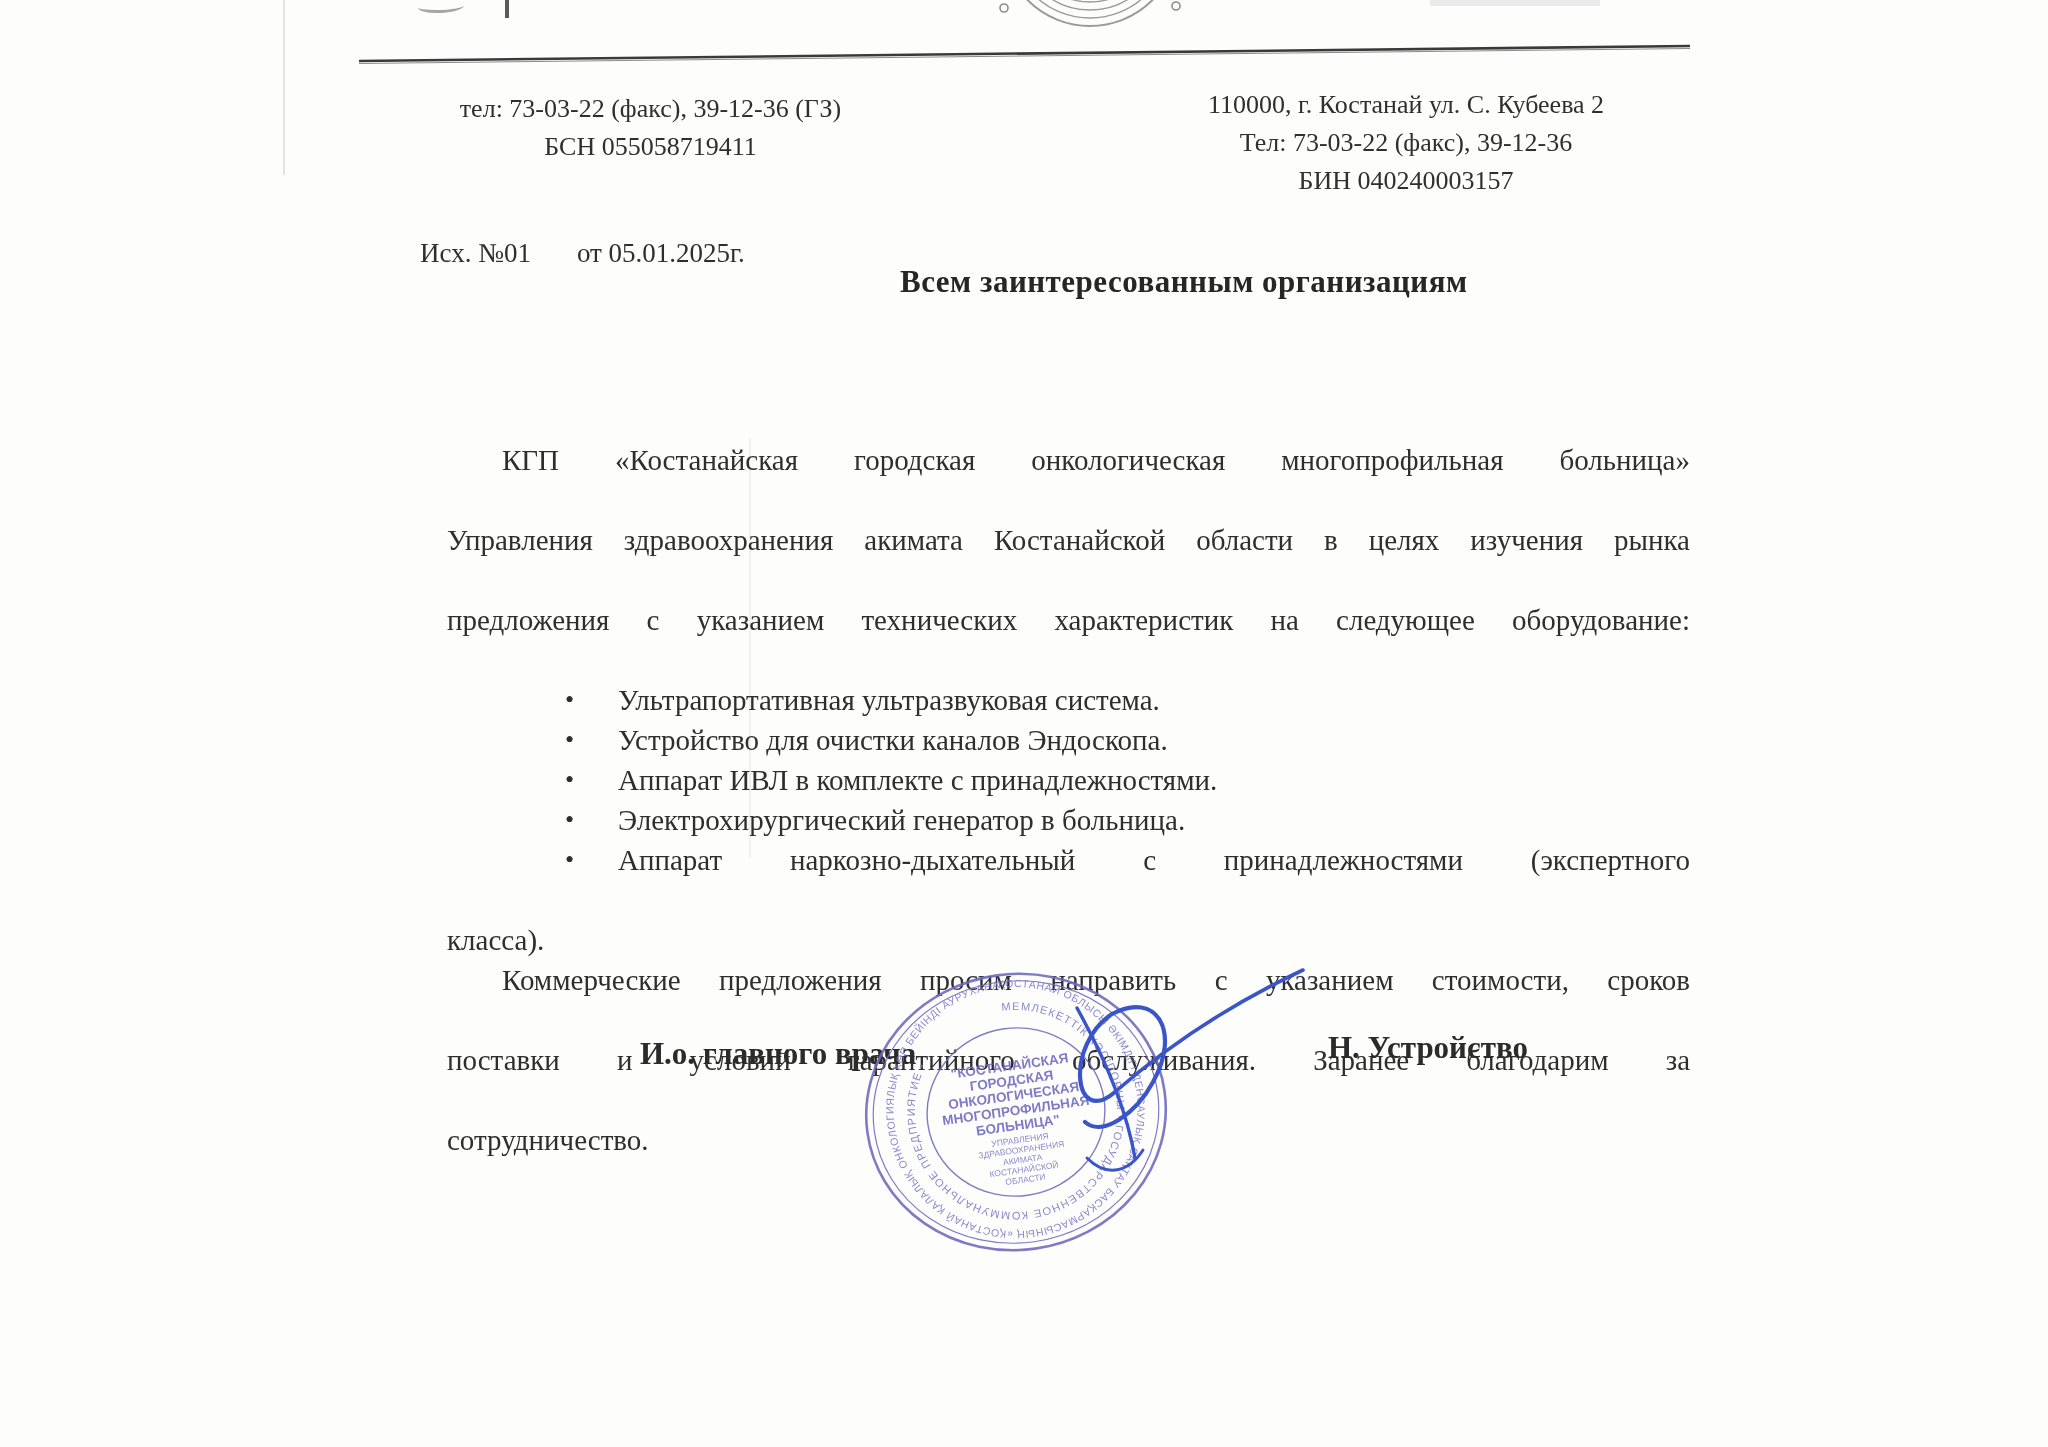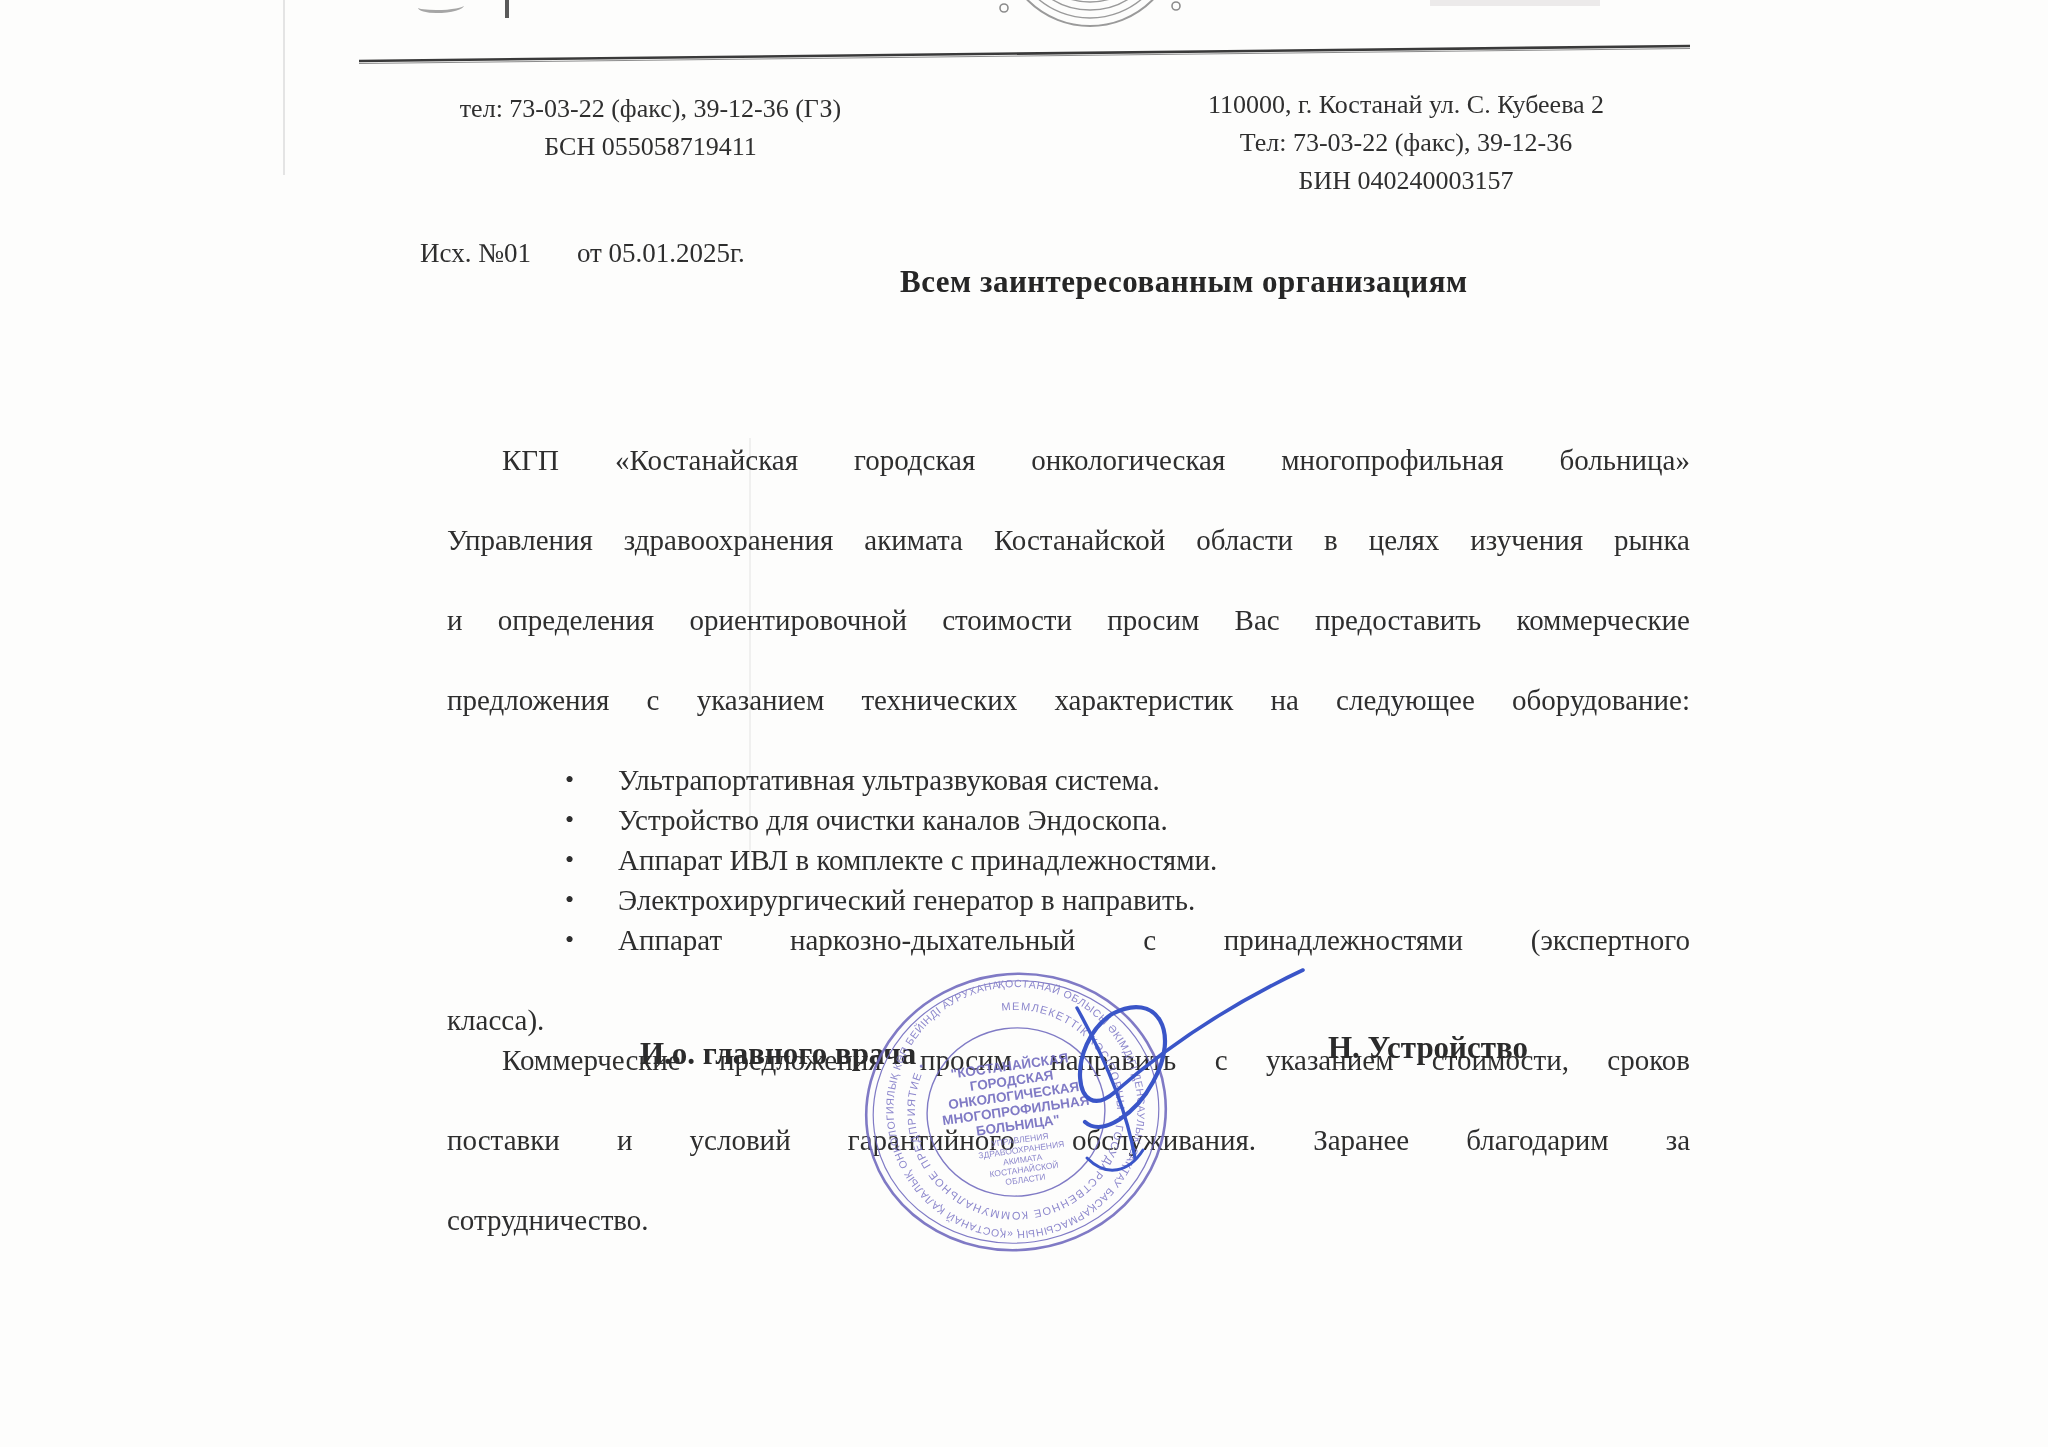--- a/index.html
+++ b/index.html
@@ -87,37 +87,36 @@
 
   <div class="ref-line">
     <span>Исх. №01</span><span class="ref-date">от 05.01.2025г.</span>
   </div>
 
   <div class="addressee">Всем заинтересованным организациям</div>
 
   <div class="body-block">
       <div class="ln ind j">КГП «Костанайская городская онкологическая многопрофильная больница»</div>
       <div class="ln j">Управления здравоохранения акимата Костанайской области в целях изучения рынка</div>
-      <div class="ln j">и определения ориентировочной стоимости просим Вас предоставить коммерческие</div>
       <div class="ln j">предложения с указанием технических характеристик на следующее оборудование:</div>
       <div class="ln bullet">
         <span class="dot">•</span>
         <span class="btxt">Ультрапортативная ультразвуковая система.</span>
       </div>
       <div class="ln bullet">
         <span class="dot">•</span>
         <span class="btxt">Устройство для очистки каналов Эндоскопа.</span>
       </div>
       <div class="ln bullet">
         <span class="dot">•</span>
         <span class="btxt">Аппарат ИВЛ в комплекте с принадлежностями.</span>
       </div>
       <div class="ln bullet">
         <span class="dot">•</span>
-        <span class="btxt">Электрохирургический генератор в направить.</span>
+        <span class="btxt">Электрохирургический генератор в больница.</span>
       </div>
       <div class="ln bullet j">
         <span class="dot">•</span>
         <span class="btxt">Аппарат наркозно-дыхательный с принадлежностями (экспертного</span>
       </div>
       <div class="ln plain">класса).</div>
       <div class="ln ind j">Коммерческие предложения просим направить с указанием стоимости, сроков</div>
       <div class="ln j">поставки и условий гарантийного обслуживания. Заранее благодарим за</div>
       <div class="ln plain">сотрудничество.</div>
     </div>

